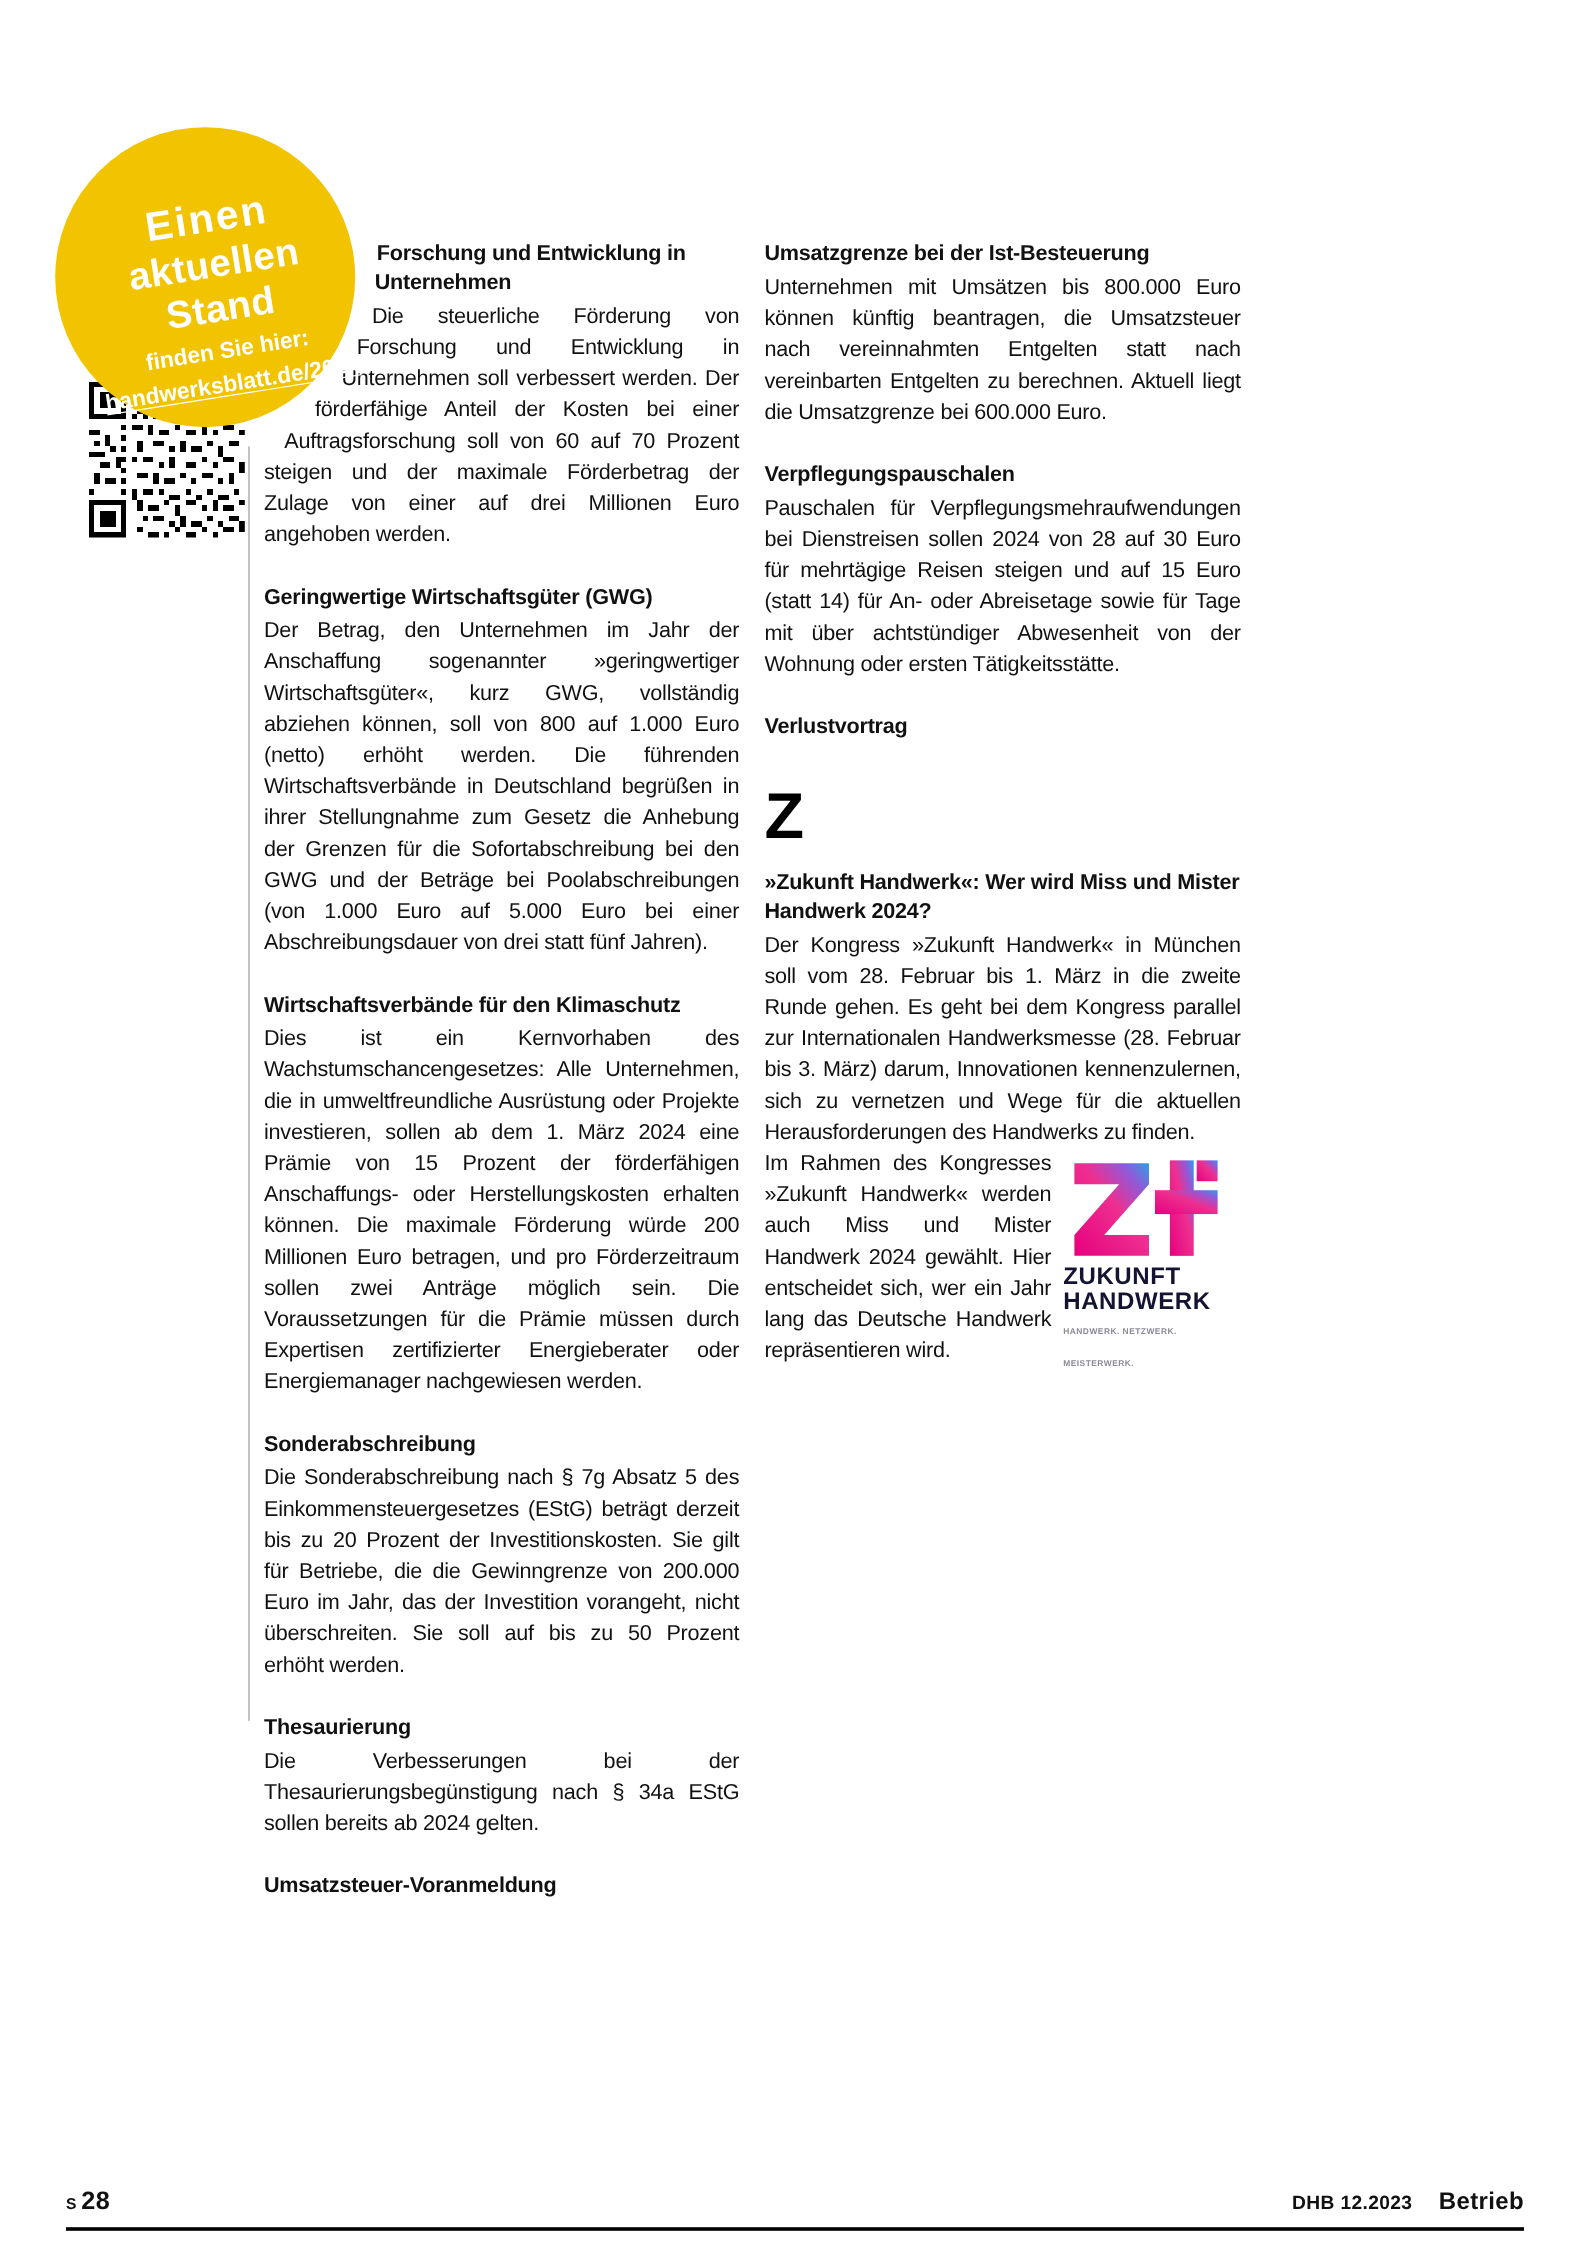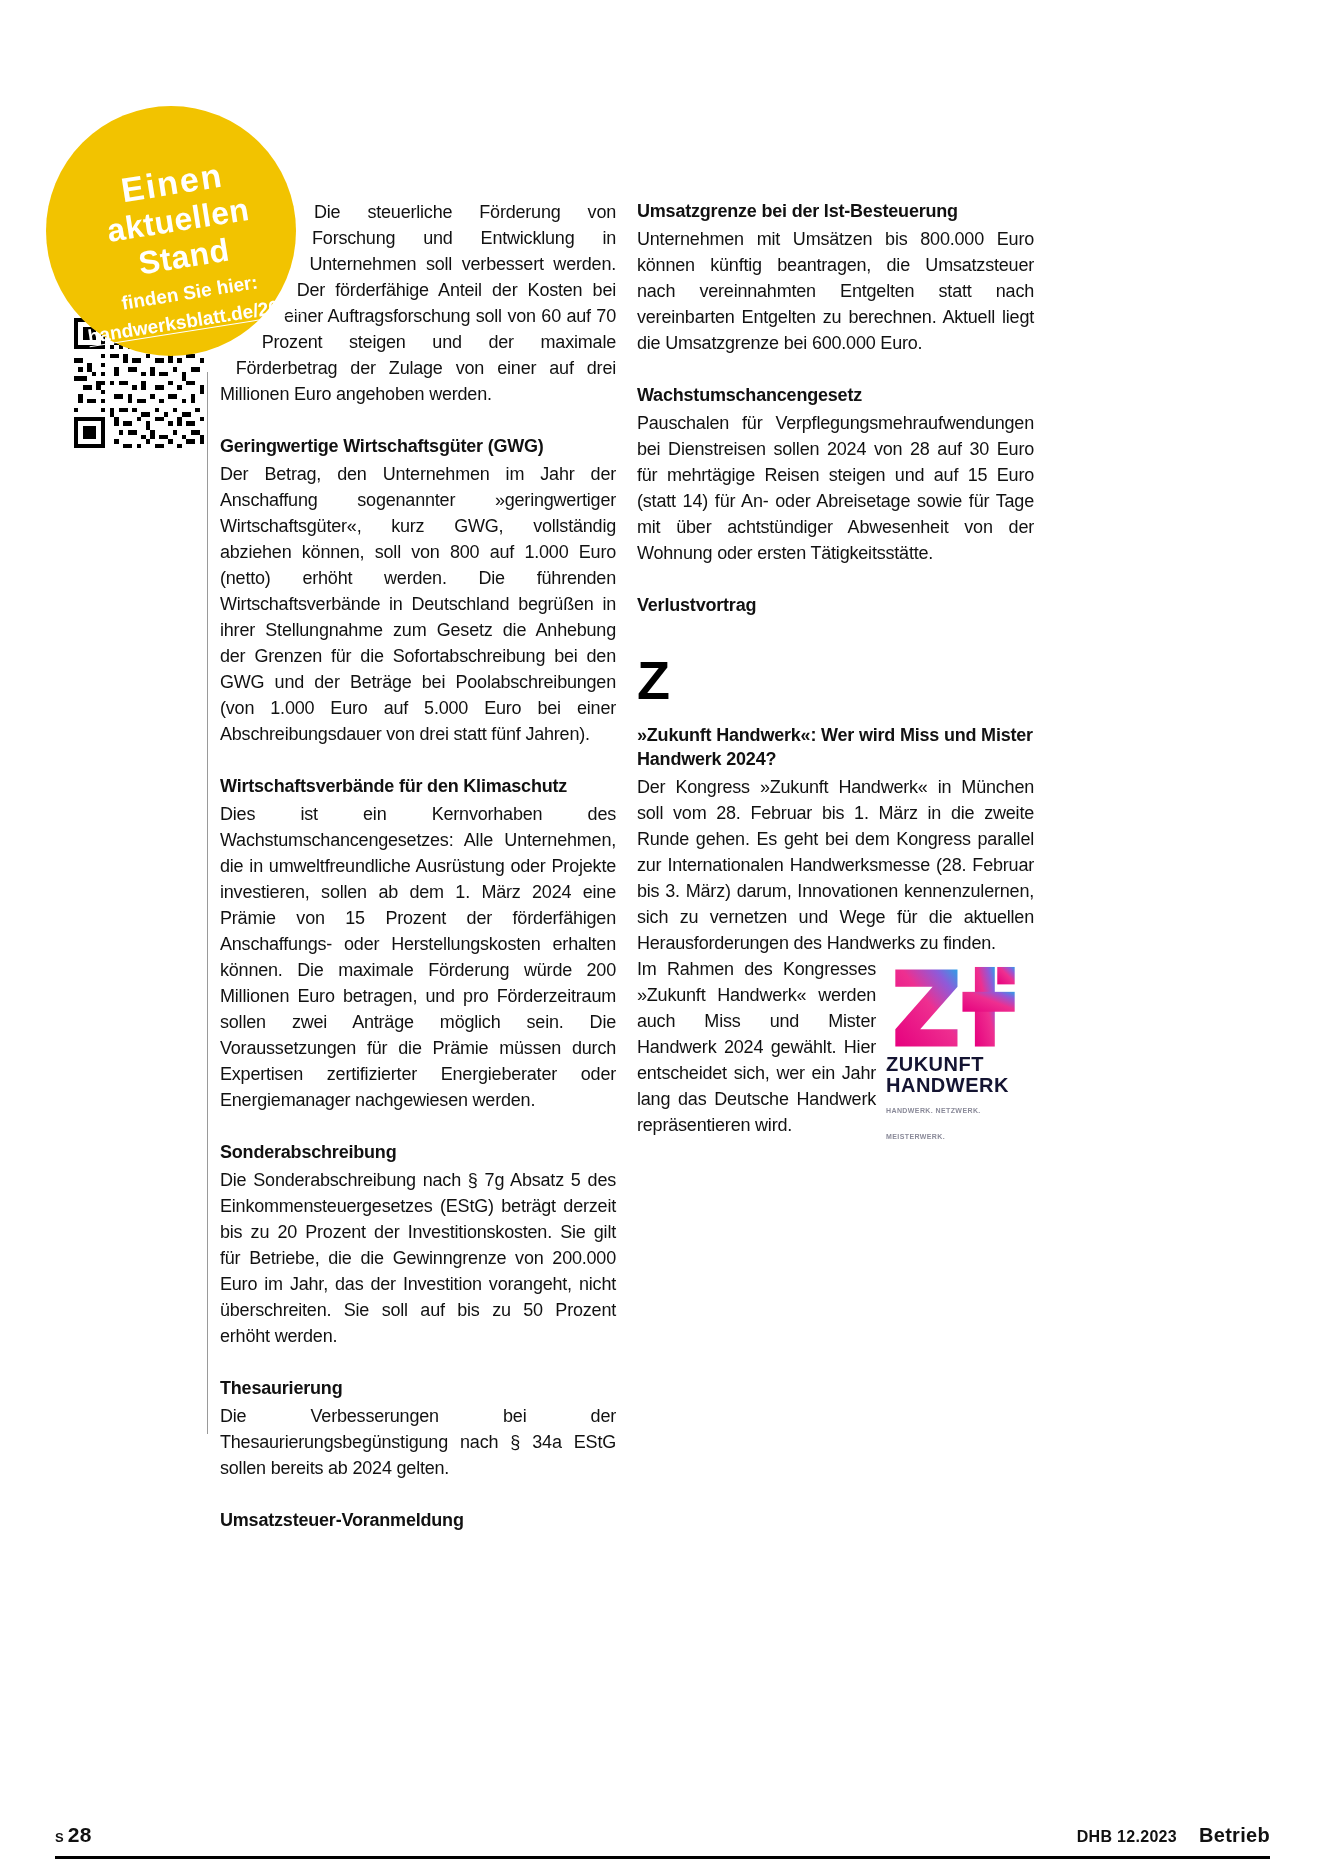--- a/index.html
+++ b/index.html
@@ -128,20 +128,21 @@
       M9 27h1v1h-1z M11 28h2v1h-2z M14 28h1v1h-1z M16 27h1v1h-1z M18 28h2v1h-2z M21 27h1v1h-1z
       M23 28h1v1h-1z M25 27h2v1h-2z M28 26h1v2h-1z"></path>
   </svg>
 </div>
 
 <div class="col-rule"></div>
 
 <div class="col col-left">
   <div class="section">
     <div class="badge-spacer"></div>
+    <h3>Forschung und Entwicklung in Unternehmen</h3>
     <p>Die steuerliche Förderung von Forschung und Entwicklung in Unternehmen soll verbessert werden. Der förderfähige Anteil der Kosten bei einer Auftragsforschung soll von 60 auf 70 Prozent steigen und der maximale Förderbetrag der Zulage von einer auf drei Millionen Euro angehoben werden.</p>
   </div>
   <div class="section">
     <h3>Geringwertige Wirtschaftsgüter (GWG)</h3>
     <p>Der Betrag, den Unternehmen im Jahr der Anschaffung sogenannter »geringwertiger Wirtschaftsgüter«, kurz GWG, vollständig abziehen können, soll von 800 auf 1.000 Euro (netto) erhöht werden. Die führenden Wirtschaftsverbände in Deutschland begrüßen in ihrer Stellungnahme zum Gesetz die Anhebung der Grenzen für die Sofortabschreibung bei den GWG und der Beträge bei Poolabschreibungen (von 1.000 Euro auf 5.000 Euro bei einer Abschreibungsdauer von drei statt fünf Jahren).</p>
   </div>
   <div class="section">
     <h3>Wirtschaftsverbände für den Klimaschutz</h3>
     <p>Dies ist ein Kernvorhaben des Wachstumschancengesetzes: Alle Unternehmen, die in umweltfreundliche Ausrüstung oder Projekte investieren, sollen ab dem 1. März 2024 eine Prämie von 15 Prozent der förderfähigen Anschaffungs- oder Herstellungskosten erhalten können. Die maximale Förderung würde 200 Millionen Euro betragen, und pro Förderzeitraum sollen zwei Anträge möglich sein. Die Voraussetzungen für die Prämie müssen durch Expertisen zertifizierter Energieberater oder Energiemanager nachgewiesen werden.</p>
   </div>
@@ -157,21 +158,21 @@
     <h3>Umsatzsteuer-Voranmeldung</h3>
   </div>
 </div>
 
 <div class="col col-right">
   <div class="section">
     <h3>Umsatzgrenze bei der Ist-Besteuerung</h3>
     <p>Unternehmen mit Umsätzen bis 800.000 Euro können künftig beantragen, die Umsatzsteuer nach vereinnahmten Entgelten statt nach vereinbarten Entgelten zu berechnen. Aktuell liegt die Umsatzgrenze bei 600.000 Euro.</p>
   </div>
   <div class="section">
-    <h3>Wachstumschancengesetz</h3>
+    <h3>Verpflegungspauschalen</h3>
     <p>Pauschalen für Verpflegungsmehraufwendungen bei Dienstreisen sollen 2024 von 28 auf 30 Euro für mehrtägige Reisen steigen und auf 15 Euro (statt 14) für An- oder Abreisetage sowie für Tage mit über achtstündiger Abwesenheit von der Wohnung oder ersten Tätigkeitsstätte.</p>
   </div>
   <div class="section">
     <h3>Verlustvortrag</h3>
   </div>
 
   <div class="letter-marker">Z</div>
 
   <div class="section">
     <h3 style="margin-top:10px">»Zukunft Handwerk«: Wer wird Miss und Mister Handwerk 2024?</h3>

